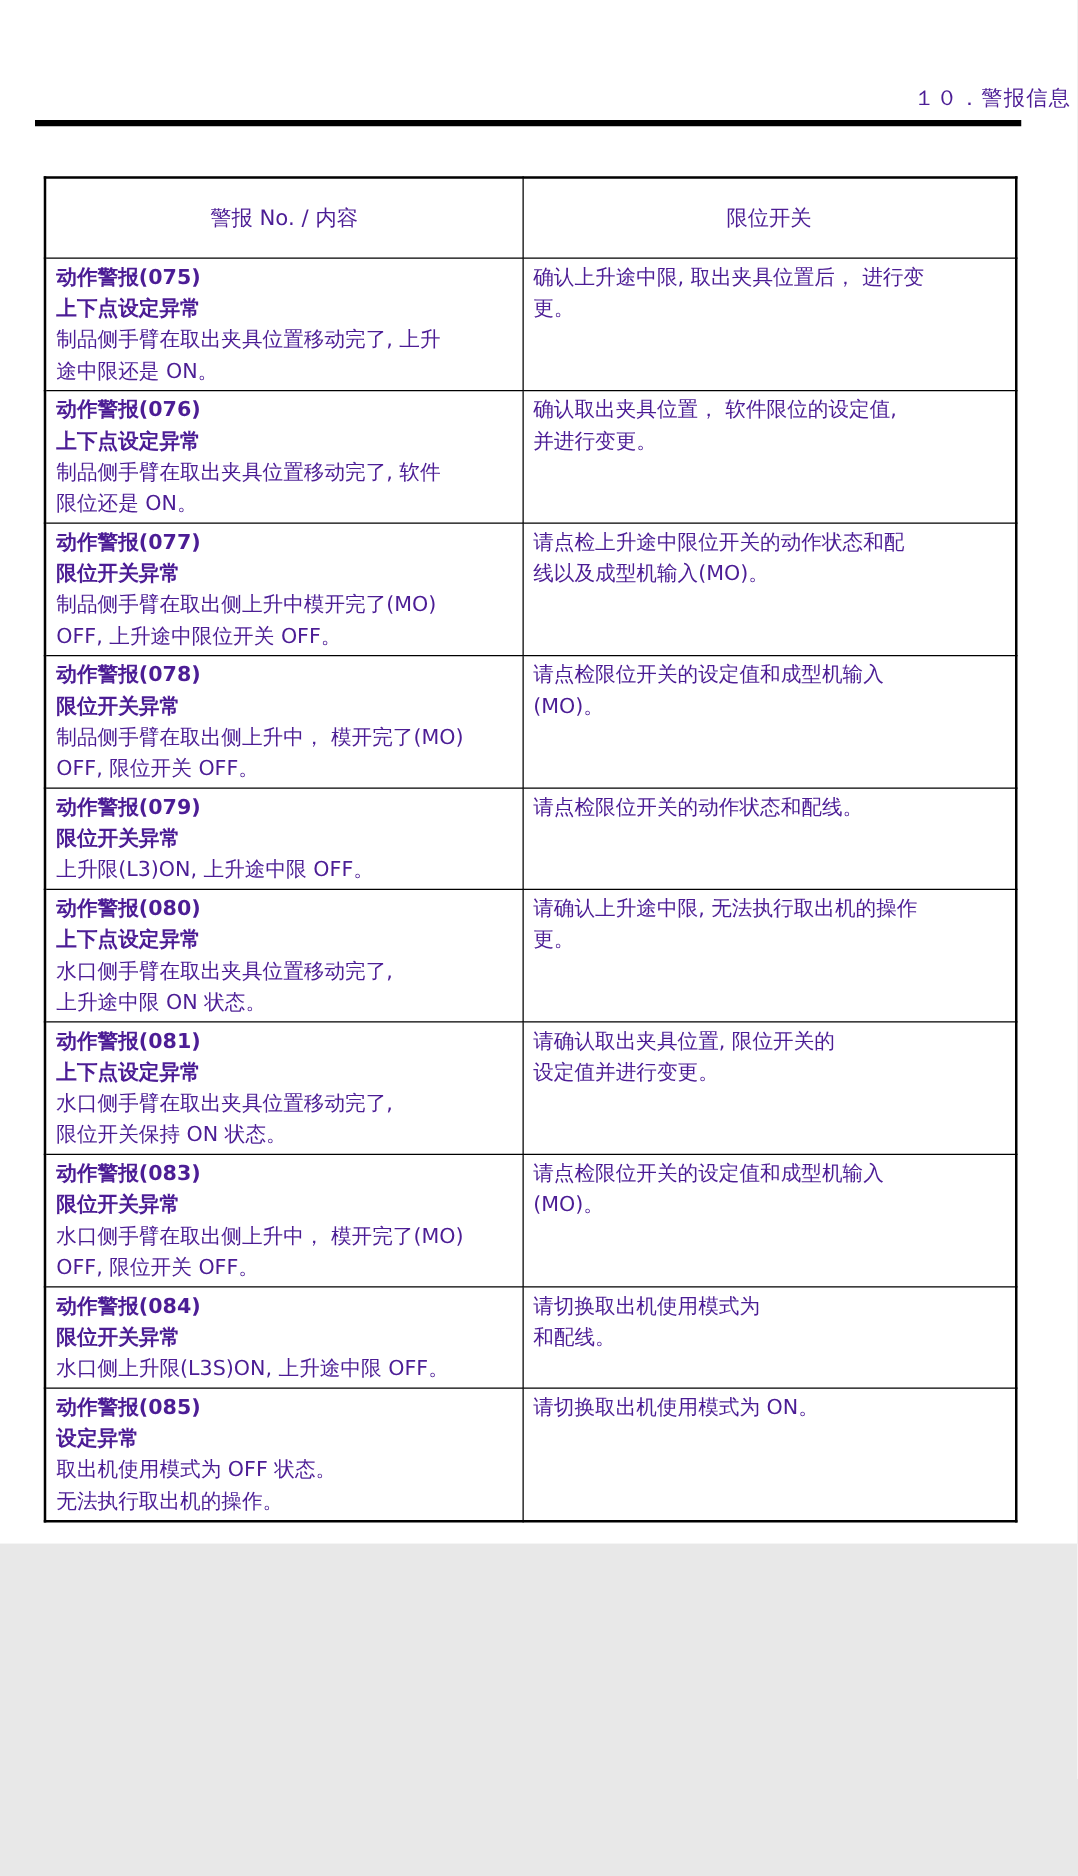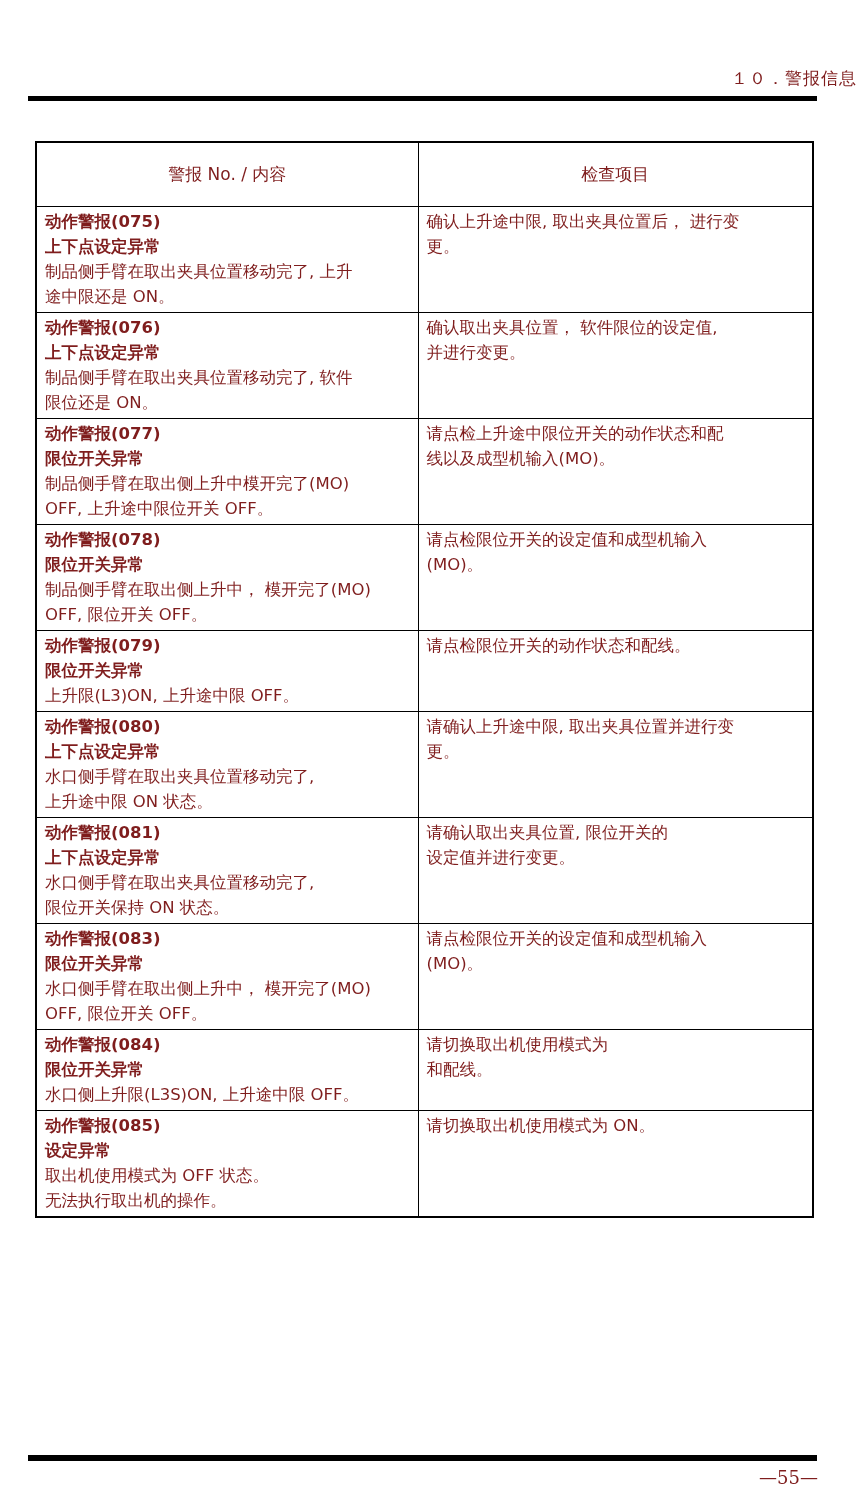--- a/index.html
+++ b/index.html
@@ -1,21 +1,21 @@
 <!DOCTYPE html>
 <html><head>
 <meta charset="utf-8">
 <style>
   html,body { margin:0; padding:0; background:#e8e8e8; }
   .page {
     position:relative;
-    width:862px; height:1501px;
+    width:862px; height:1235px;
     margin:0 auto;
     background:#ffffff;
-    color:#7f1d1d;
+    color:#4c1d95;
     font-family:"DejaVu Sans","Liberation Sans",sans-serif;
     overflow:hidden;
   }
   .header-title {
     position:absolute;
     top:67px; right:5px;
     font-family:"DejaVu Serif","Liberation Serif",serif;
     font-size:17px;
     letter-spacing:1px;
     white-space:nowrap;
@@ -79,21 +79,21 @@
 
   <div class="table-wrap">
     <table class="alarm-table">
       <colgroup>
         <col style="width:382px">
         <col style="width:395px">
       </colgroup>
       <thead>
         <tr>
           <th>警报 No. / 内容</th>
-          <th>检查项目</th>
+          <th>限位开关</th>
         </tr>
       </thead>
       <tbody>
         <tr>
           <td>
             <div class="b">动作警报(075)</div>
             <div class="b">上下点设定异常</div>
             <div class="pre">制品侧手臂在取出夹具位置移动完了, 上升
 途中限还是 ON。</div>
           </td>
@@ -149,21 +149,21 @@
           </td>
         </tr>
         <tr>
           <td>
             <div class="b">动作警报(080)</div>
             <div class="b">上下点设定异常</div>
             <div class="pre">水口侧手臂在取出夹具位置移动完了,
 上升途中限 ON 状态。</div>
           </td>
           <td>
-            <div class="pre">请确认上升途中限, 取出夹具位置并进行变
+            <div class="pre">请确认上升途中限, 无法执行取出机的操作
 更。</div>
           </td>
         </tr>
         <tr>
           <td>
             <div class="b">动作警报(081)</div>
             <div class="b">上下点设定异常</div>
             <div class="pre">水口侧手臂在取出夹具位置移动完了,
 限位开关保持 ON 状态。</div>
           </td>

